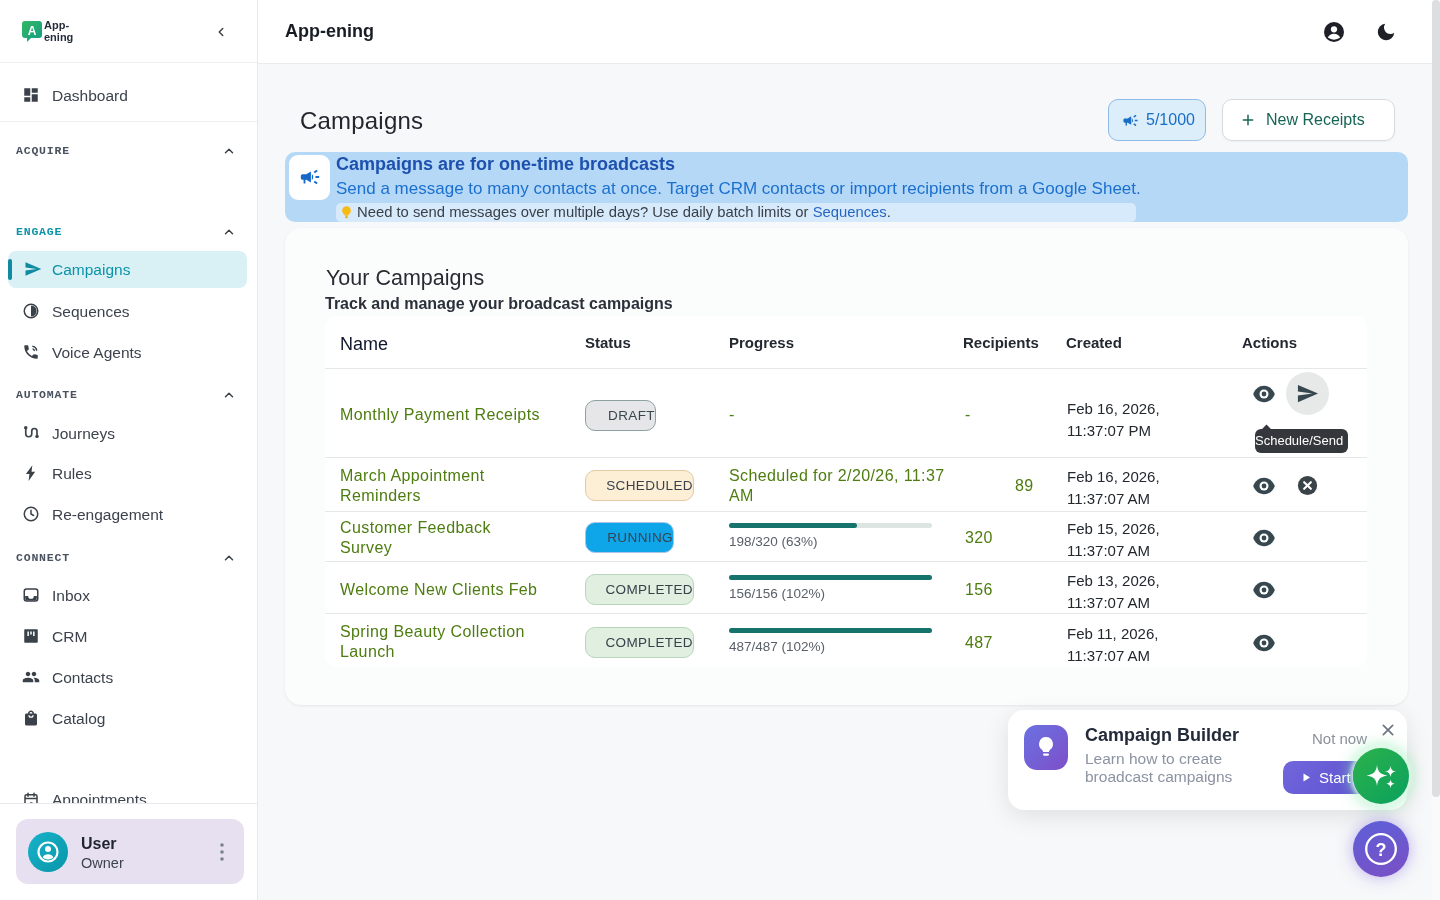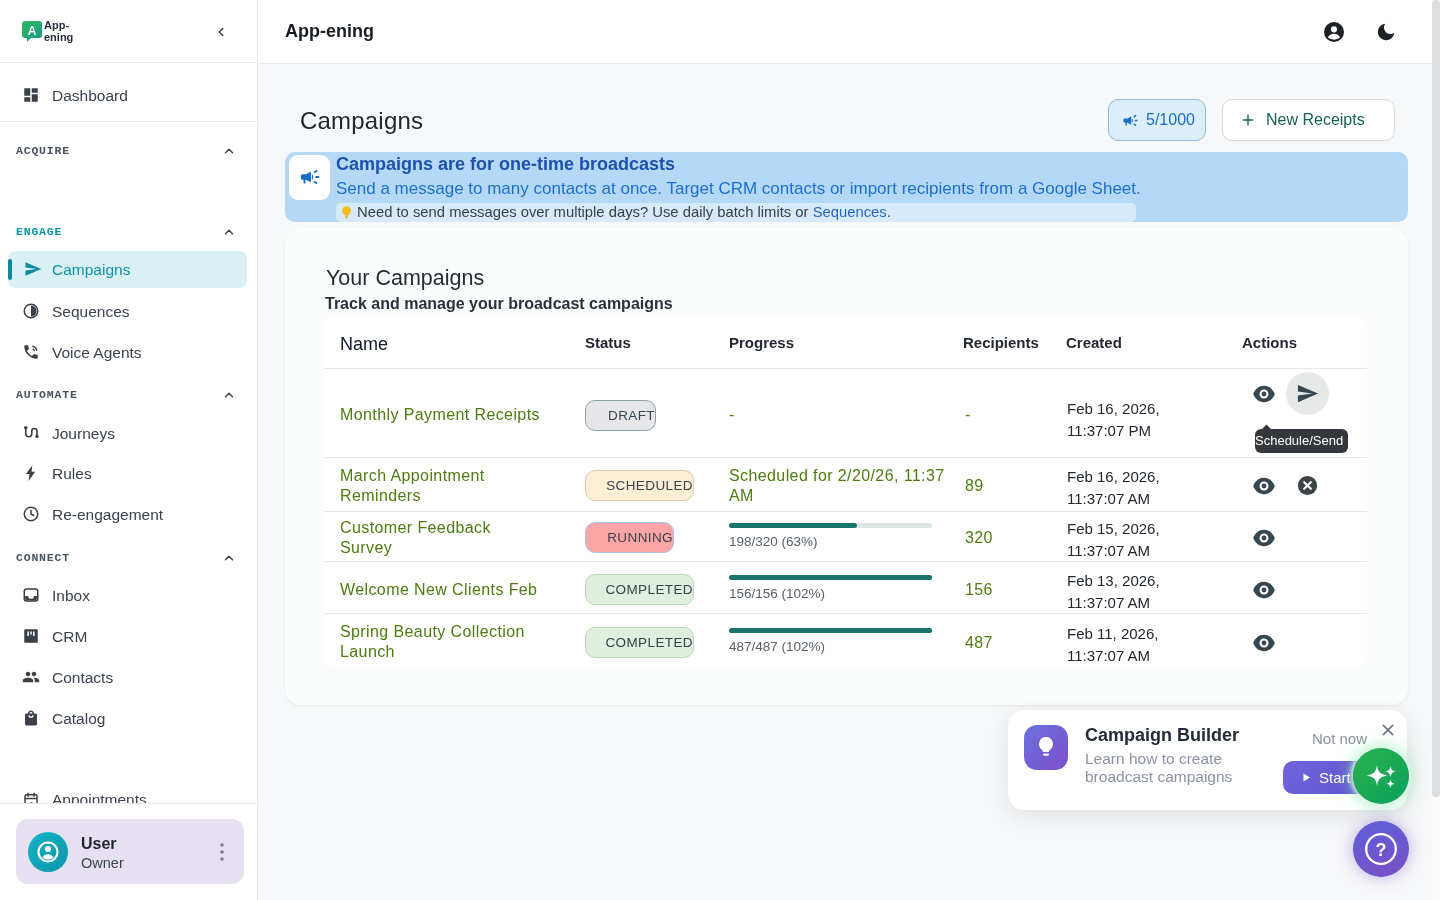--- a/index.html
+++ b/index.html
@@ -269,35 +269,35 @@
 <svg class="abs" style="left:1296px;top:382px" width="23" height="23" viewBox="0 0 24 24" fill="#37474f">
     <path d="M2.01 21L23 12 2.01 3 2 10l15 2-15 2z"></path>
   </svg>
 <div class="abs" style="left:1263px;top:426px;width:7px;height:7px;background:#34383c;transform:rotate(45deg)"></div>
 <div class="abs" style="left:1255px;top:429px;width:93px;height:24px;background:#34383c;border-radius:6px;color:#fff;font-size:13px;line-height:24px">Schedule/Send</div>
 <div class="rowline" style="top:457px"></div>
 
 <div class="abs cellname" style="left:340px;top:466px">March Appointment<br>Reminders</div>
 <div class="badge" style="left:585px;top:470px;width:109px;background:#fdeed6;border:1.5px solid #e5c9a4;color:#39424c">SCHEDULED</div>
 <div class="abs cellname" style="left:729px;top:466px">Scheduled for 2/20/26, 11:37<br>AM</div>
-<div class="abs cellname" style="left:965px;top:476px">89</div>
+<div class="abs cellname" style="left:1015px;top:476px">89</div>
 <div class="abs celldate" style="left:1067px;top:466px">Feb 16, 2026,<br>11:37:07 AM</div>
 <svg class="eye" style="left:1252px;top:474px" viewBox="0 0 24 24">
     <path d="M12 3.8C7 3.8 3 7.1 1.2 12 3 16.9 7 20.2 12 20.2s9-3.3 10.8-8.2C21 7.1 17 3.8 12 3.8z" fill="#37474f"></path>
     <circle cx="12" cy="12" r="4.5" fill="#fff"></circle>
     <circle cx="12" cy="12" r="2.4" fill="#37474f"></circle>
   </svg>
 <svg class="abs" style="left:1296px;top:474px" width="23" height="23" viewBox="0 0 24 24">
     <circle cx="12" cy="12" r="10" fill="#3a4347"></circle>
     <path d="M8.5 8.5l7 7M15.5 8.5l-7 7" stroke="#fff" stroke-width="2.2" stroke-linecap="round"></path>
   </svg>
 <div class="rowline" style="top:511px"></div>
 
 <div class="abs cellname" style="left:340px;top:518px">Customer Feedback<br>Survey</div>
-<div class="badge" style="left:585px;top:522px;width:89px;background:#fca5a5;border:1.5px solid #aac6ea;color:#39424c">RUNNING</div>
+<div class="badge" style="left:585px;top:522px;width:89px;background:#0ea5e9;border:1.5px solid #aac6ea;color:#39424c">RUNNING</div>
 <div class="pbar" style="left:729px;top:523px">
     <div class="pfill" style="width:128px"></div>
   </div>
 <div class="plabel" style="left:729px;top:534px">198/320 (63%)</div>
 <div class="abs cellname" style="left:965px;top:528px">320</div>
 <div class="abs celldate" style="left:1067px;top:518px">Feb 15, 2026,<br>11:37:07 AM</div>
 <svg class="eye" style="left:1252px;top:526px" viewBox="0 0 24 24">
     <path d="M12 3.8C7 3.8 3 7.1 1.2 12 3 16.9 7 20.2 12 20.2s9-3.3 10.8-8.2C21 7.1 17 3.8 12 3.8z" fill="#37474f"></path>
     <circle cx="12" cy="12" r="4.5" fill="#fff"></circle>
     <circle cx="12" cy="12" r="2.4" fill="#37474f"></circle>

